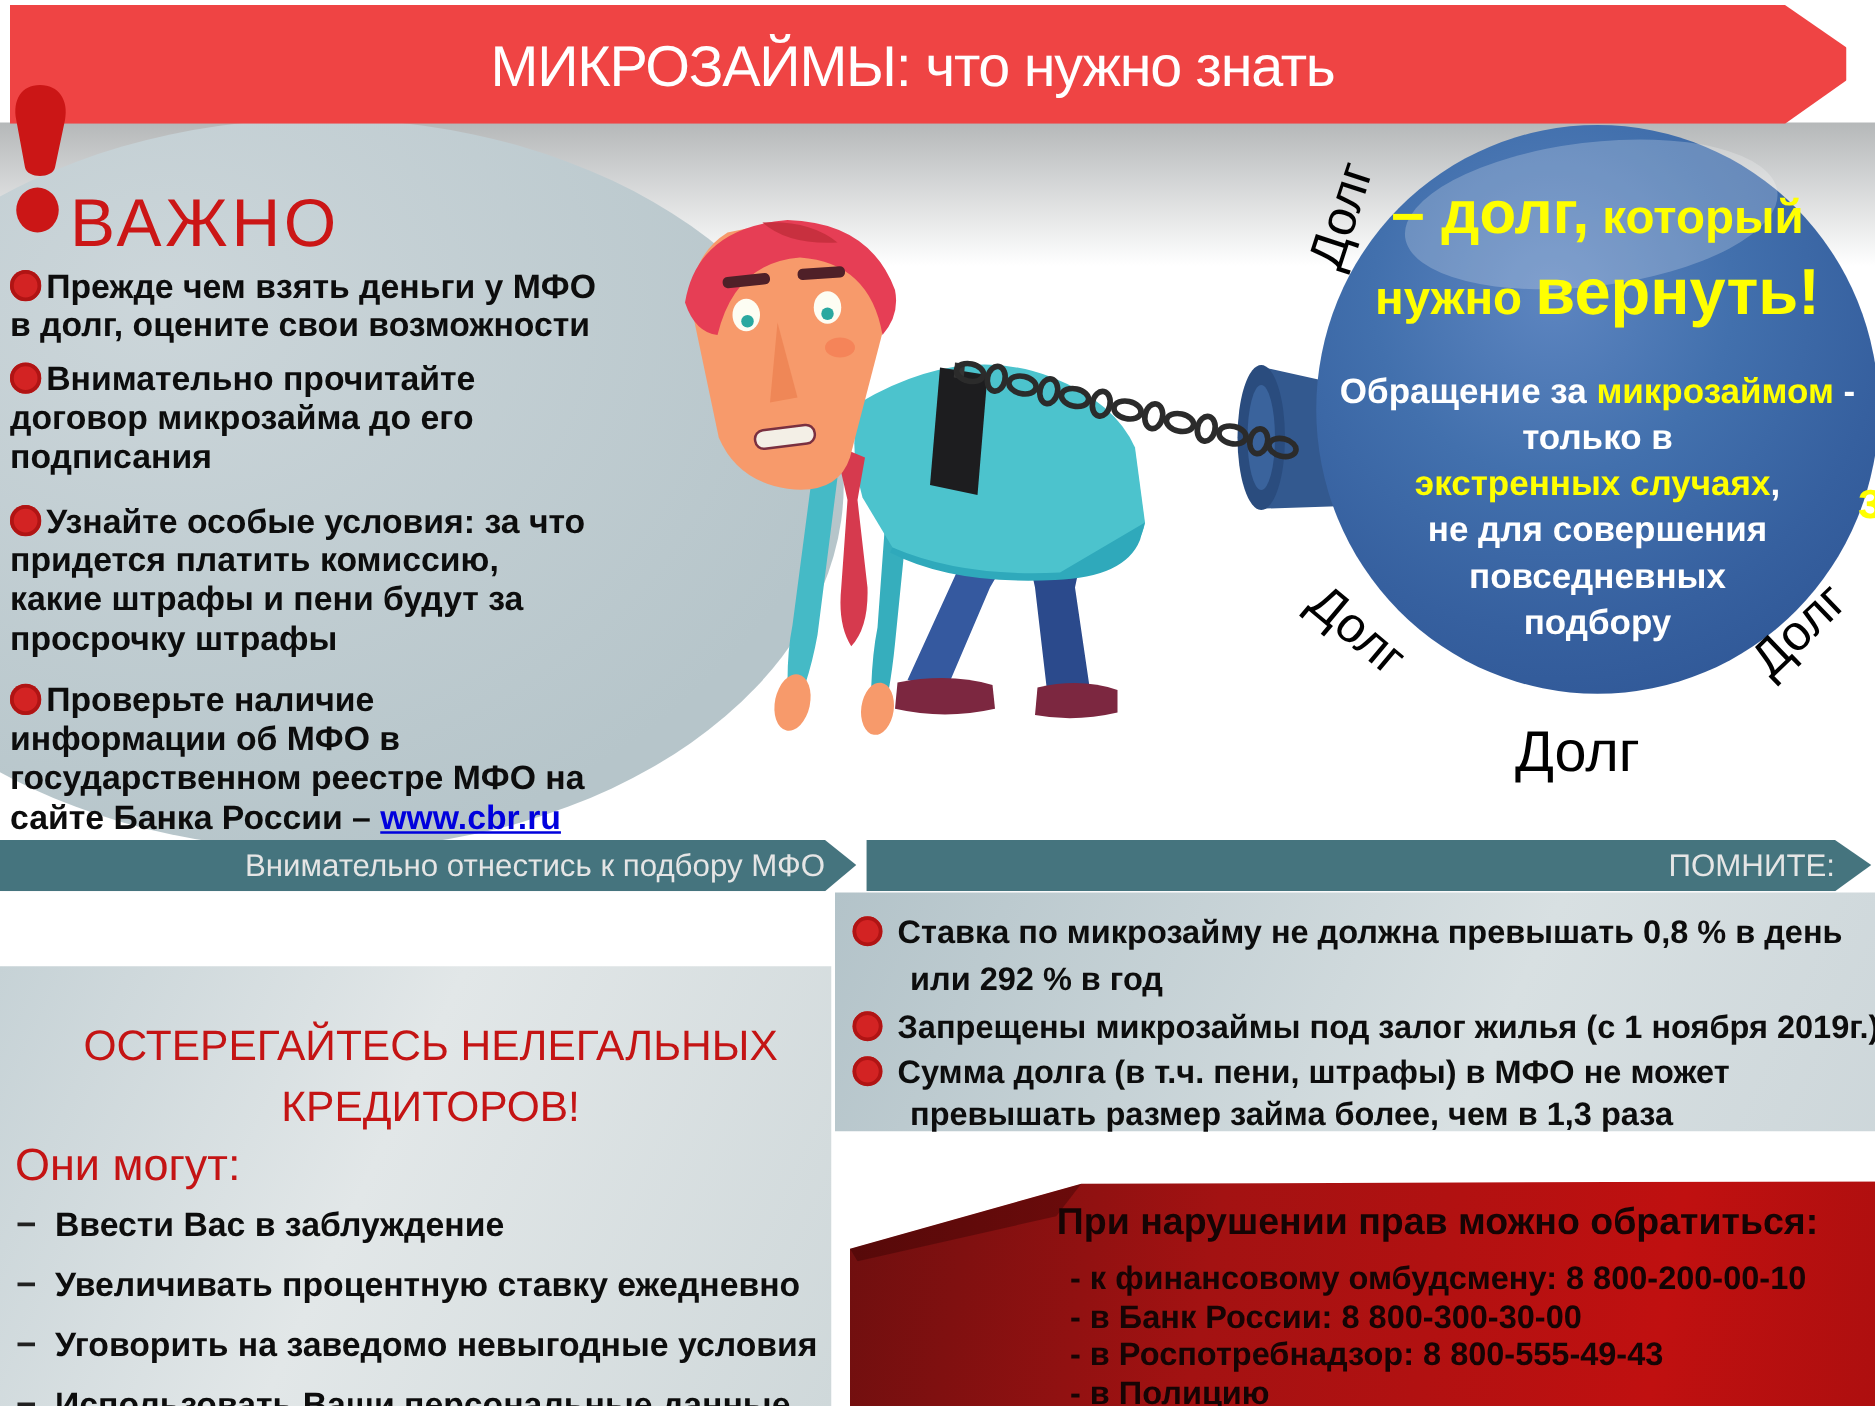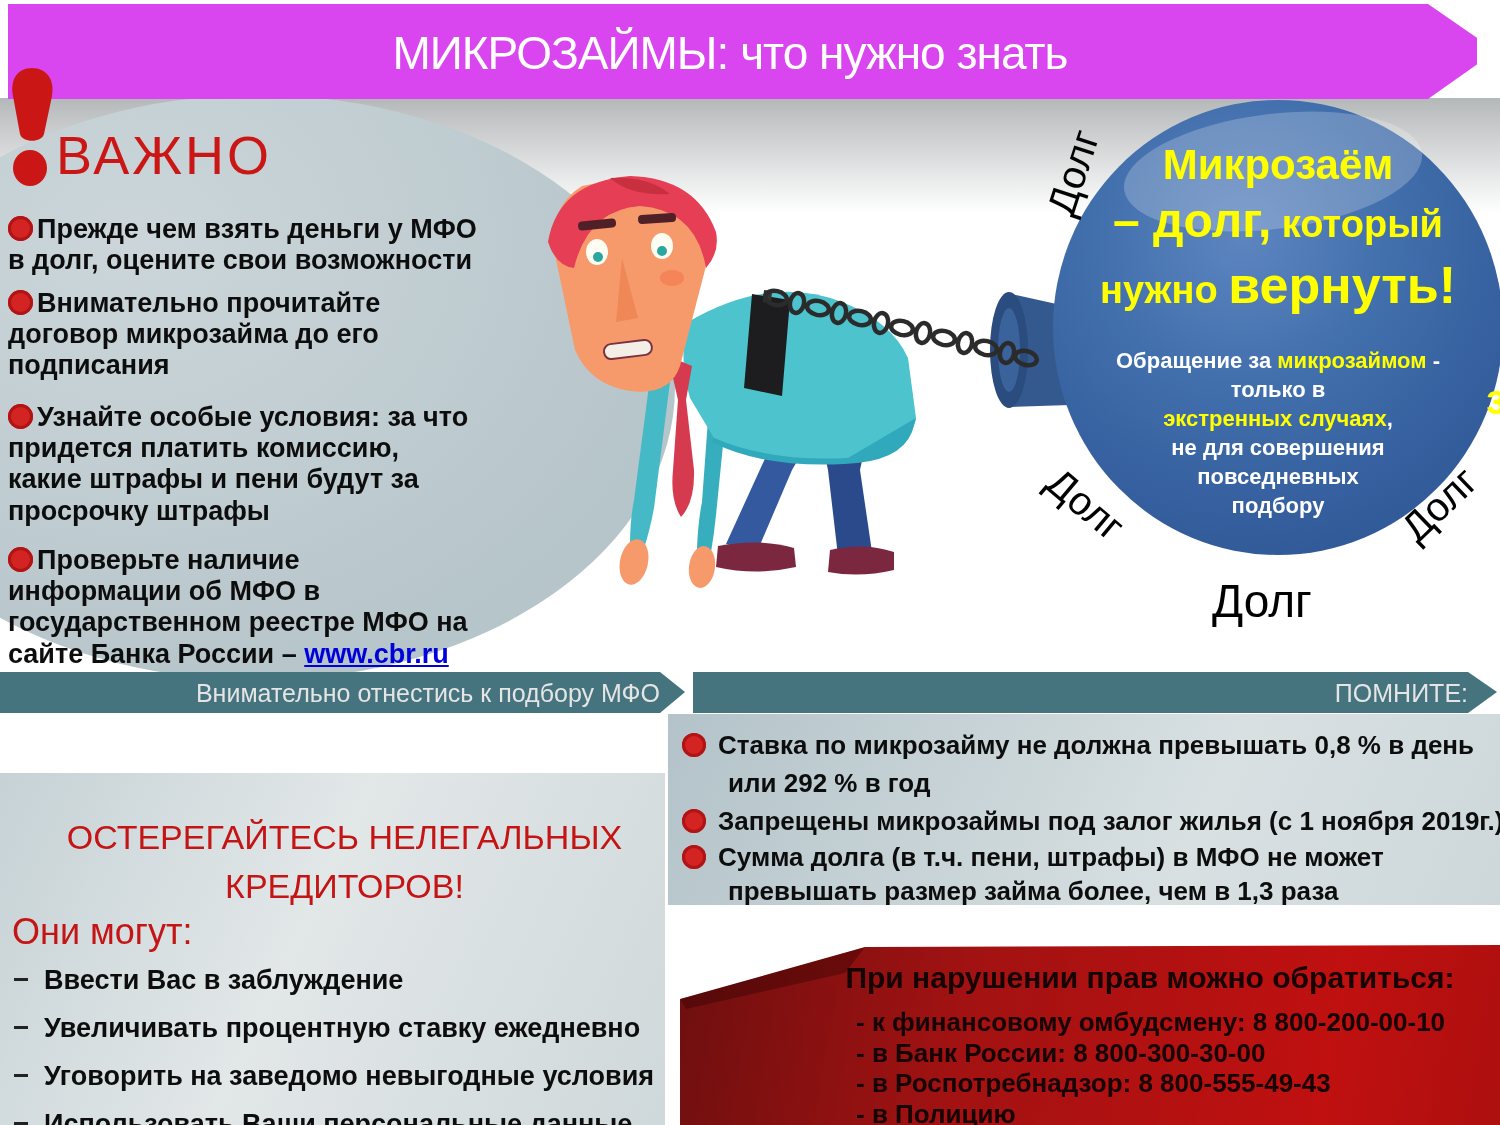--- a/index.html
+++ b/index.html
@@ -2,49 +2,49 @@
 <html><head>
 <meta charset="utf-8">
 <style>
   html,body{margin:0;padding:0;background:#fff;}
   #canvas{position:relative;width:1500px;height:1125px;overflow:hidden;background:#fff;
           font-family:"Liberation Sans",sans-serif;}
   
   .hdr-shadow{position:absolute;left:0;top:98px;width:1500px;height:115px;z-index:0;
     background:linear-gradient(#b5b8b9,rgba(255,255,255,0));}
   .header{position:absolute;left:0;top:0;width:1477px;height:105px;z-index:2;
-    background:#d946ef;
+    background:#ef4444;
     clip-path:polygon(8px 4px,1428px 4px,1496px 51px,1428px 99px,8px 99px);}
   .header-title{position:absolute;left:0;top:26px;width:1460px;text-align:center;
     color:#fff;font-size:46px;letter-spacing:-1px;white-space:nowrap;}
   
   .big-ellipse{position:absolute;left:-160px;top:95px;width:835px;height:585px;z-index:1;
     border-radius:50%;background:radial-gradient(ellipse at 35% 25%,#ccd6da,#b6c5ca 75%);}
   .excl{position:absolute;left:4px;top:66px;z-index:5;}
-  .vazhno{position:absolute;left:56px;top:124px;z-index:5;color:#cb1616;font-size:54px;
+  .vazhno{position:absolute;left:56px;top:148px;z-index:5;color:#cb1616;font-size:54px;
     letter-spacing:3px;}
   .imp-list{position:absolute;left:8px;top:214px;width:472px;z-index:5;}
   .imp-item{font-weight:bold;font-size:27px;line-height:1.16;color:#0d0d0d;margin-bottom:11px;}
   .imp-item .blt{display:inline-block;width:25px;height:25px;border-radius:50%;
     background:#d32323;box-shadow:inset 0 0 0 3px #b01414;vertical-align:-3px;margin-right:4px;}
   .cbr-link{display:inline-block;color:#0000dd;text-decoration:underline;font-weight:bold;
     font-size:27px;}
   
   .ball{position:absolute;left:1053px;top:100px;width:450px;height:455px;border-radius:50%;z-index:2;
     background:radial-gradient(circle at 42% 30%,#5d85c0 0%,#4270ad 35%,#36609f 65%,#2b5190 100%);}
   .ball-hl{position:absolute;left:70px;top:14px;width:300px;height:115px;border-radius:50%;
     background:rgba(255,255,255,.22);transform:rotate(-7deg);}
   .ball-text{position:absolute;left:1058px;top:140px;width:440px;z-index:4;text-align:center;
     color:#fff;font-weight:bold;}
   .bt1{font-size:42px;color:#ffff00;line-height:1.2;}
   .bt2{font-size:38px;color:#ffff00;line-height:1.3;}
   .bt2 .big{font-size:48px;}
   .bt3{font-size:38px;color:#ffff00;line-height:1.25;}
   .bt3 .big{font-size:52px;}
-  .bpar{margin-top:28px;font-size:22px;line-height:1.32;white-space:nowrap;}
+  .bpar{margin-top:28px;font-size:28px;line-height:1.32;white-space:nowrap;}
   .yel{color:#ffff00;}
   .edge-glyph{position:absolute;left:1486px;top:376px;z-index:4;color:#ffff00;
     font-weight:bold;font-size:42px;}
   .debt{position:absolute;z-index:4;color:#000;font-size:40px;white-space:nowrap;}
   .debt-top{left:1030px;top:150px;transform:rotate(-72deg);}
   .debt-left{left:1042px;top:482px;transform:rotate(40deg);}
   .debt-right{left:1396px;top:482px;transform:rotate(-44deg);}
   .debt-bottom{left:1212px;top:574px;font-size:46px;}
   
   .man{position:absolute;left:520px;top:170px;z-index:3;}
@@ -179,21 +179,20 @@
       <ellipse cx="403" cy="163" rx="7" ry="10" transform="rotate(12 403 163)"></ellipse>
       <ellipse cx="424" cy="168" rx="11" ry="7" transform="rotate(12 424 168)"></ellipse>
       <ellipse cx="445" cy="173" rx="7" ry="10" transform="rotate(12 445 173)"></ellipse>
       <ellipse cx="466" cy="178" rx="11" ry="7" transform="rotate(12 466 178)"></ellipse>
       <ellipse cx="487" cy="183" rx="7" ry="10" transform="rotate(12 487 183)"></ellipse>
       <ellipse cx="506" cy="188" rx="11" ry="7" transform="rotate(14 506 188)"></ellipse>
     </g>
   </svg>
 
   <div class="ball-text">
-    <div class="bt1">Микрозаём</div>
     <div class="bt2"><span class="big">– долг,</span><span> который</span></div>
     <div class="bt3"><span>нужно </span><span class="big">вернуть!</span></div>
     <div class="bpar">
       <div><span>Обращение за </span><span class="yel">микрозаймом</span><span> -</span></div>
       <div>только в</div>
       <div><span class="yel">экстренных случаях</span><span>,</span></div>
       <div>не для совершения</div>
       <div>повседневных</div>
       <div>подбору</div>
     </div>

